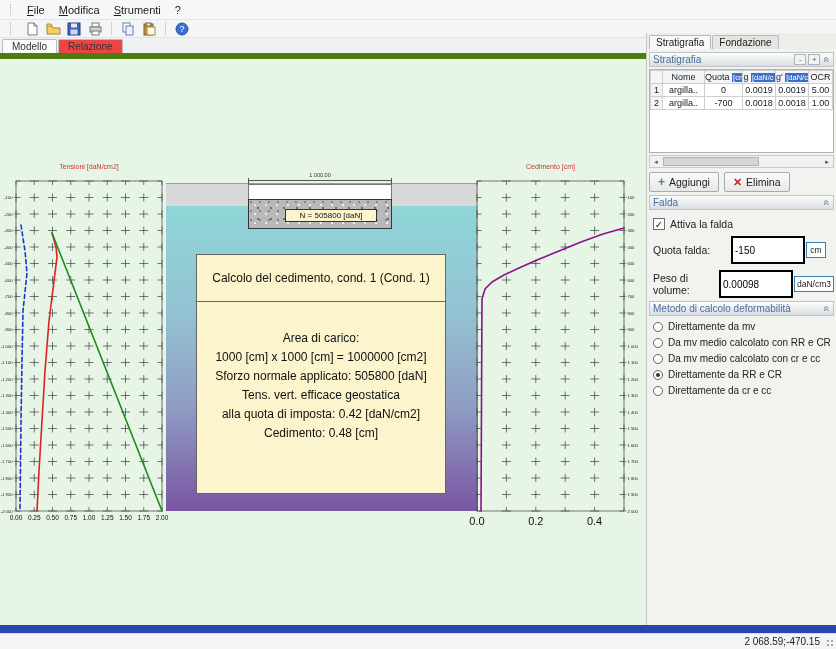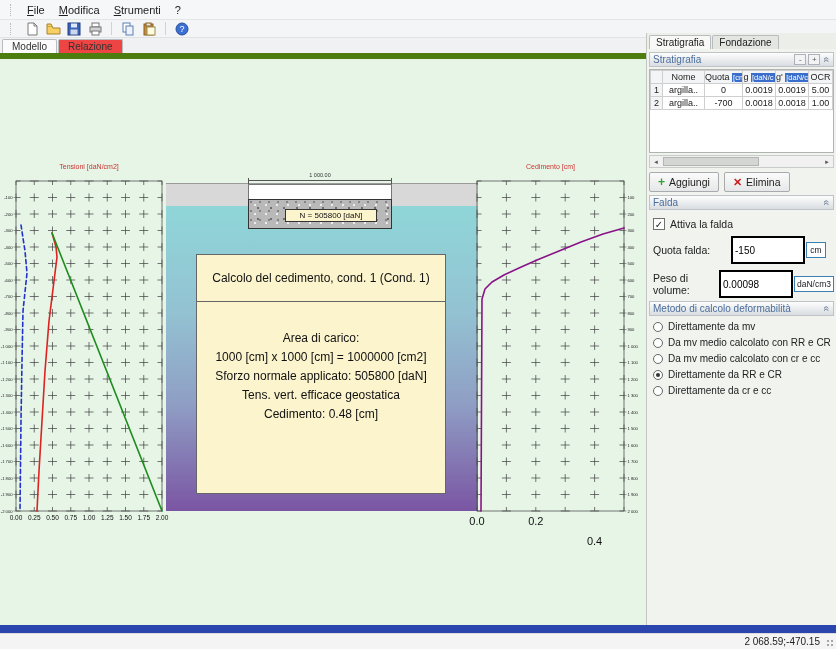--- a/index.html
+++ b/index.html
@@ -264,20 +264,21 @@
     <div class="dim-label">1 000.00</div>
     <div class="load-label">N = 505800 [daN]</div>
 
     <div class="infobox">
       <div class="infobox-title">Calcolo del cedimento, cond. 1 (Cond. 1)</div>
       <div class="infobox-body">
         <div>Area di carico:</div>
         <div>1000 [cm] x 1000 [cm] = 1000000 [cm2]</div>
         <div>Sforzo normale applicato: 505800 [daN]</div>
         <div>Tens. vert. efficace geostatica</div>
+        <div>alla quota di imposta: 0.42 [daN/cm2]</div>
         <div>Cedimento: 0.48 [cm]</div>
       </div>
     </div>
 
     <div class="plot-title" style="left:477px; top:104px; width:147px;">Cedimento [cm]</div>
     <svg id="right-plot" class="plot" style="left:477px; top:122px;" width="147" height="330" viewBox="0 0 147 330">
         <line x1="0" y1="0" x2="0" y2="330" stroke="#3c3c3c" stroke-width="0.7" stroke-dasharray="8 8.5" stroke-dashoffset="4"></line>
         <line x1="29.4" y1="0" x2="29.4" y2="330" stroke="#3c3c3c" stroke-width="0.7" stroke-dasharray="8 8.5" stroke-dashoffset="4"></line>
         <line x1="58.8" y1="0" x2="58.8" y2="330" stroke="#3c3c3c" stroke-width="0.7" stroke-dasharray="8 8.5" stroke-dashoffset="4"></line>
         <line x1="88.19999999999999" y1="0" x2="88.19999999999999" y2="330" stroke="#3c3c3c" stroke-width="0.7" stroke-dasharray="8 8.5" stroke-dashoffset="4"></line>
@@ -343,21 +344,21 @@
         <text x="150.4" y="298.5" text-anchor="start" font-size="4.2" fill="#222" font-family="Liberation Sans, sans-serif">1 800</text>
         <line x1="147" y1="313.5" x2="149.5" y2="313.5" stroke="#444" stroke-width="0.5"></line>
         <text x="150.4" y="315" text-anchor="start" font-size="4.2" fill="#222" font-family="Liberation Sans, sans-serif">1 900</text>
         <line x1="147" y1="330" x2="149.5" y2="330" stroke="#444" stroke-width="0.5"></line>
         <text x="150.4" y="331.5" text-anchor="start" font-size="4.2" fill="#222" font-family="Liberation Sans, sans-serif">2 000</text>
         <polyline points="147,47 126,53 104,61 82,70 60,79 42,87 27,94 15,101 8,108 5,118 4,330" fill="none" stroke="#8a1289" stroke-width="1.6" stroke-linejoin="round" stroke-linecap="round"></polyline>
       </svg>
     <div id="right-xlabels" class="xlabels big" style="left:477px; top:456px; width:147px;">
         <span style="left: 0px;">0.0</span>
         <span style="left: 58.8px;">0.2</span>
-        <span style="left: 117.6px; margin-top: 20px;">0.4</span>
+        <span style="left: 117.6px;">0.4</span>
       </div>
   </div>
 
   <div class="side-panel">
     <div class="panel-tabs">
       <span class="panel-tab active">Stratigrafia</span>
       <span class="panel-tab">Fondazione</span>
     </div>
 
     <div class="section-header">

